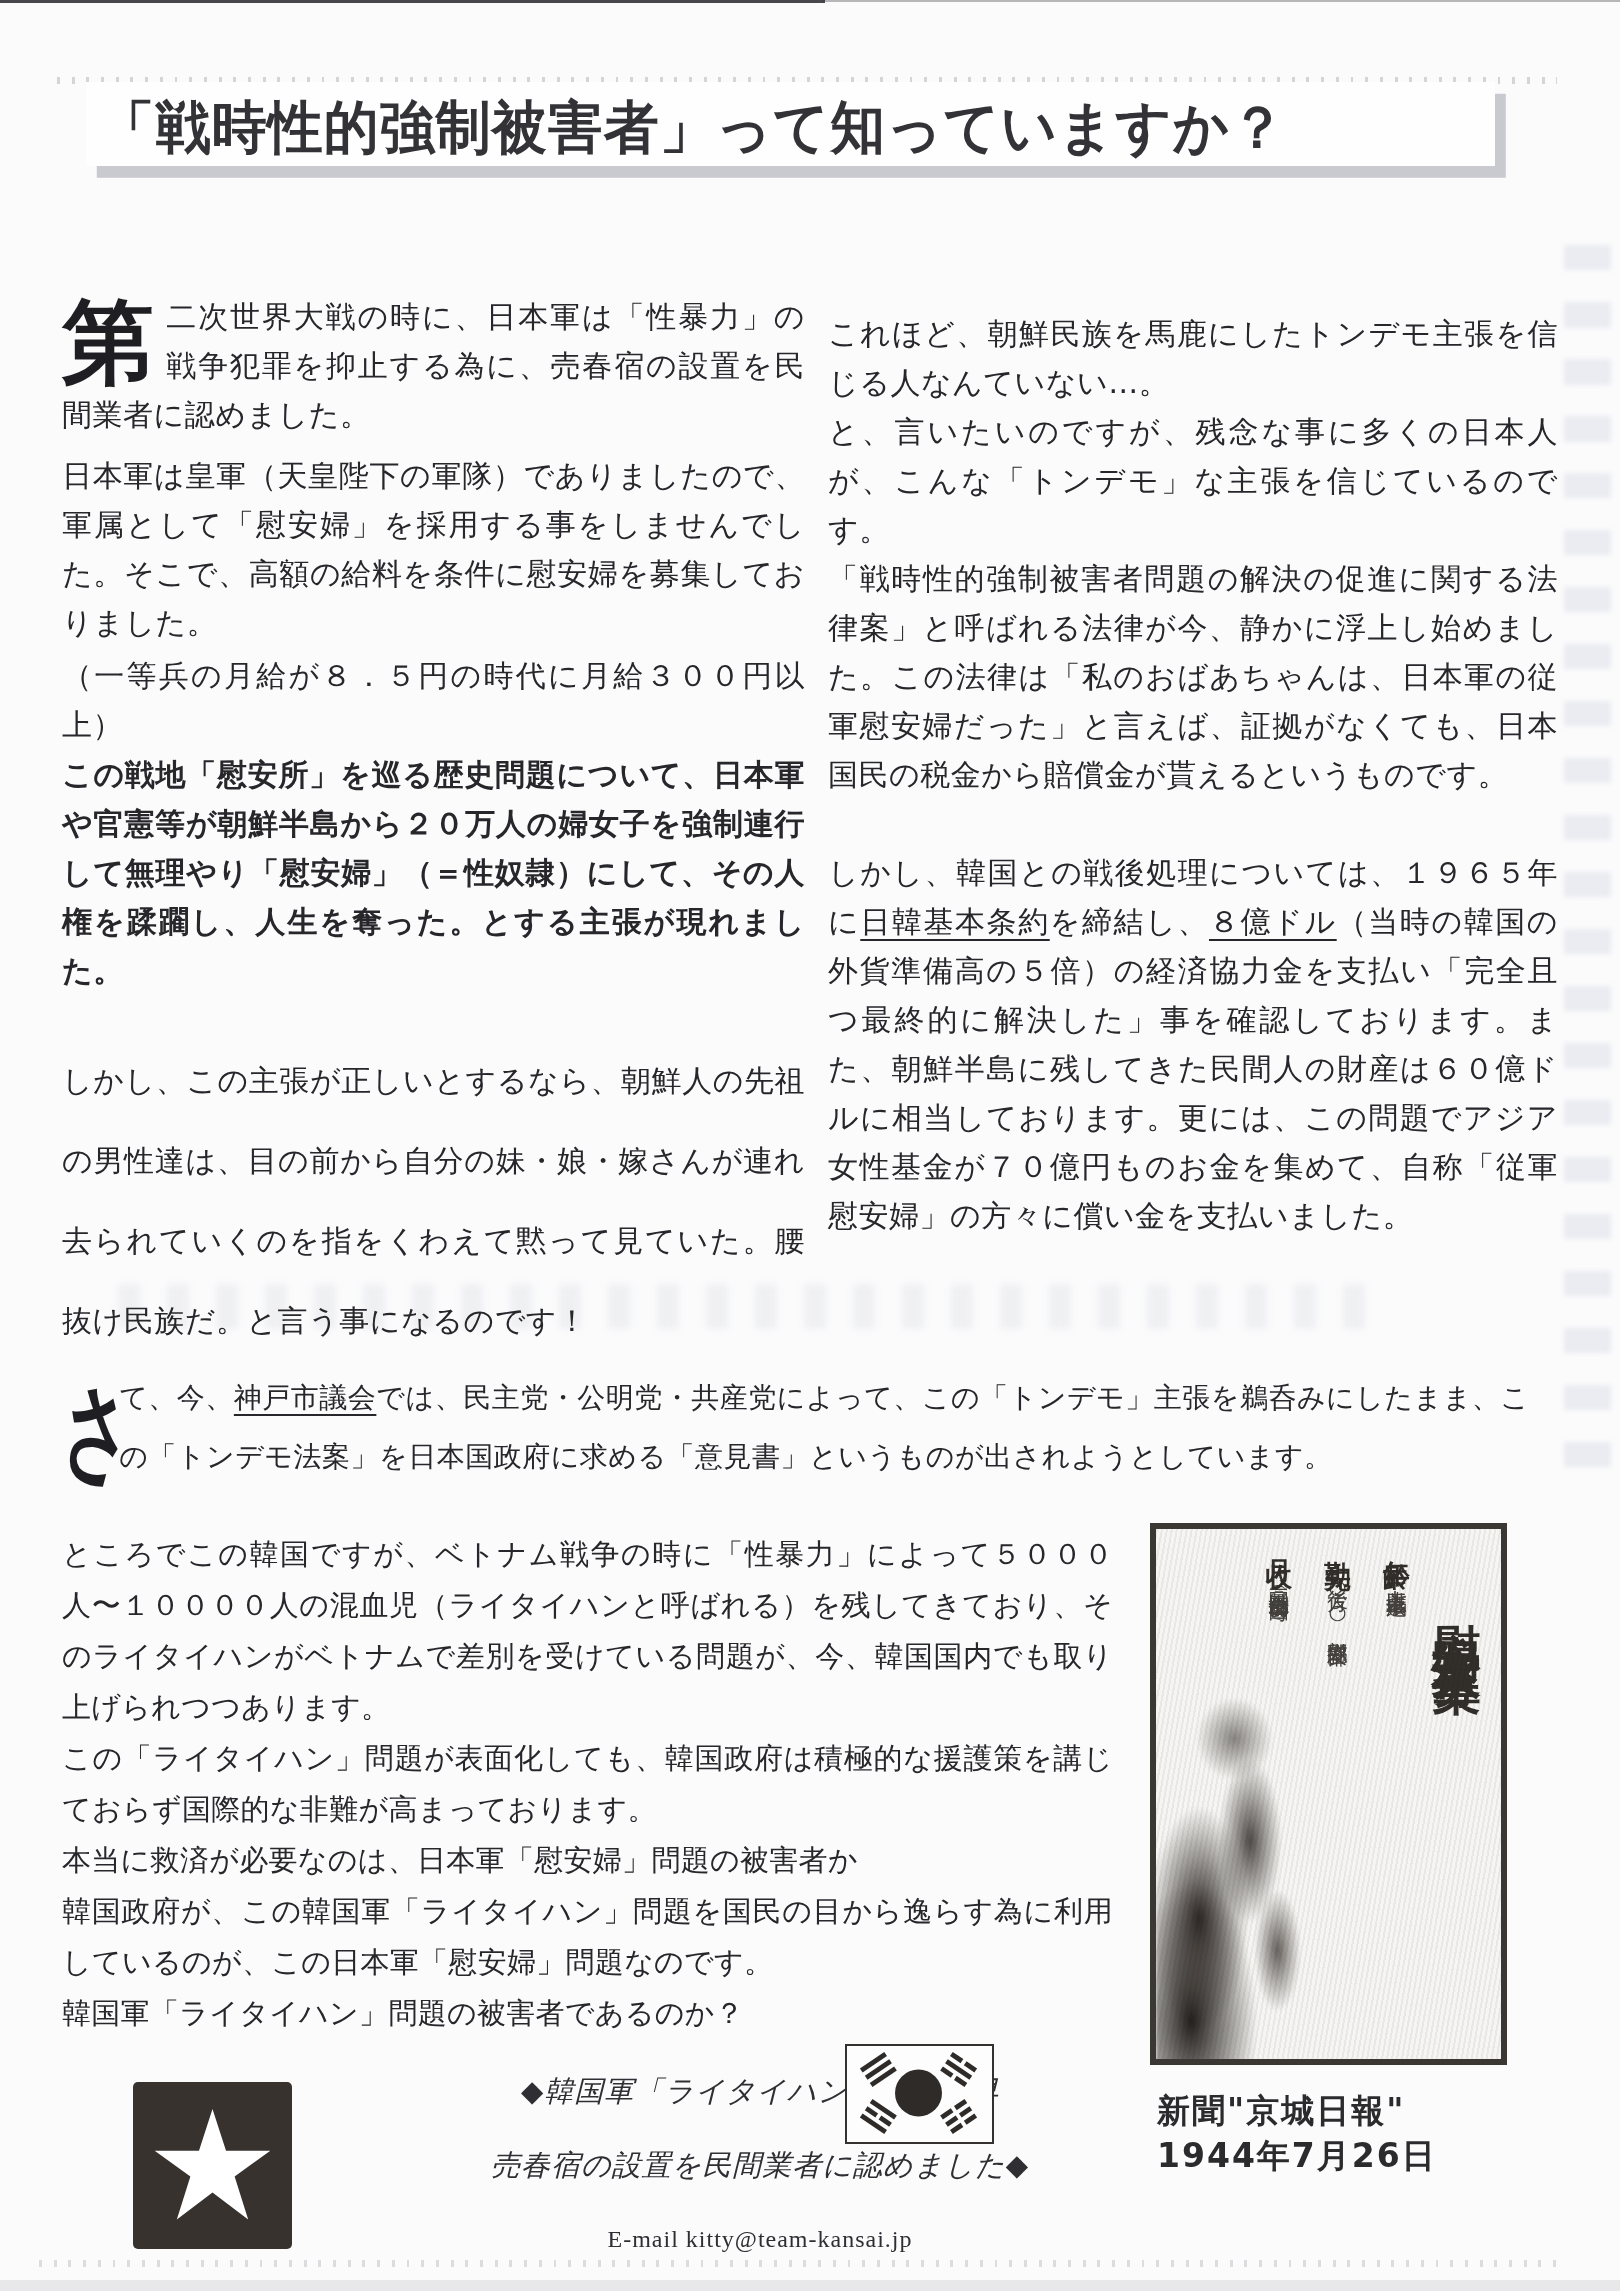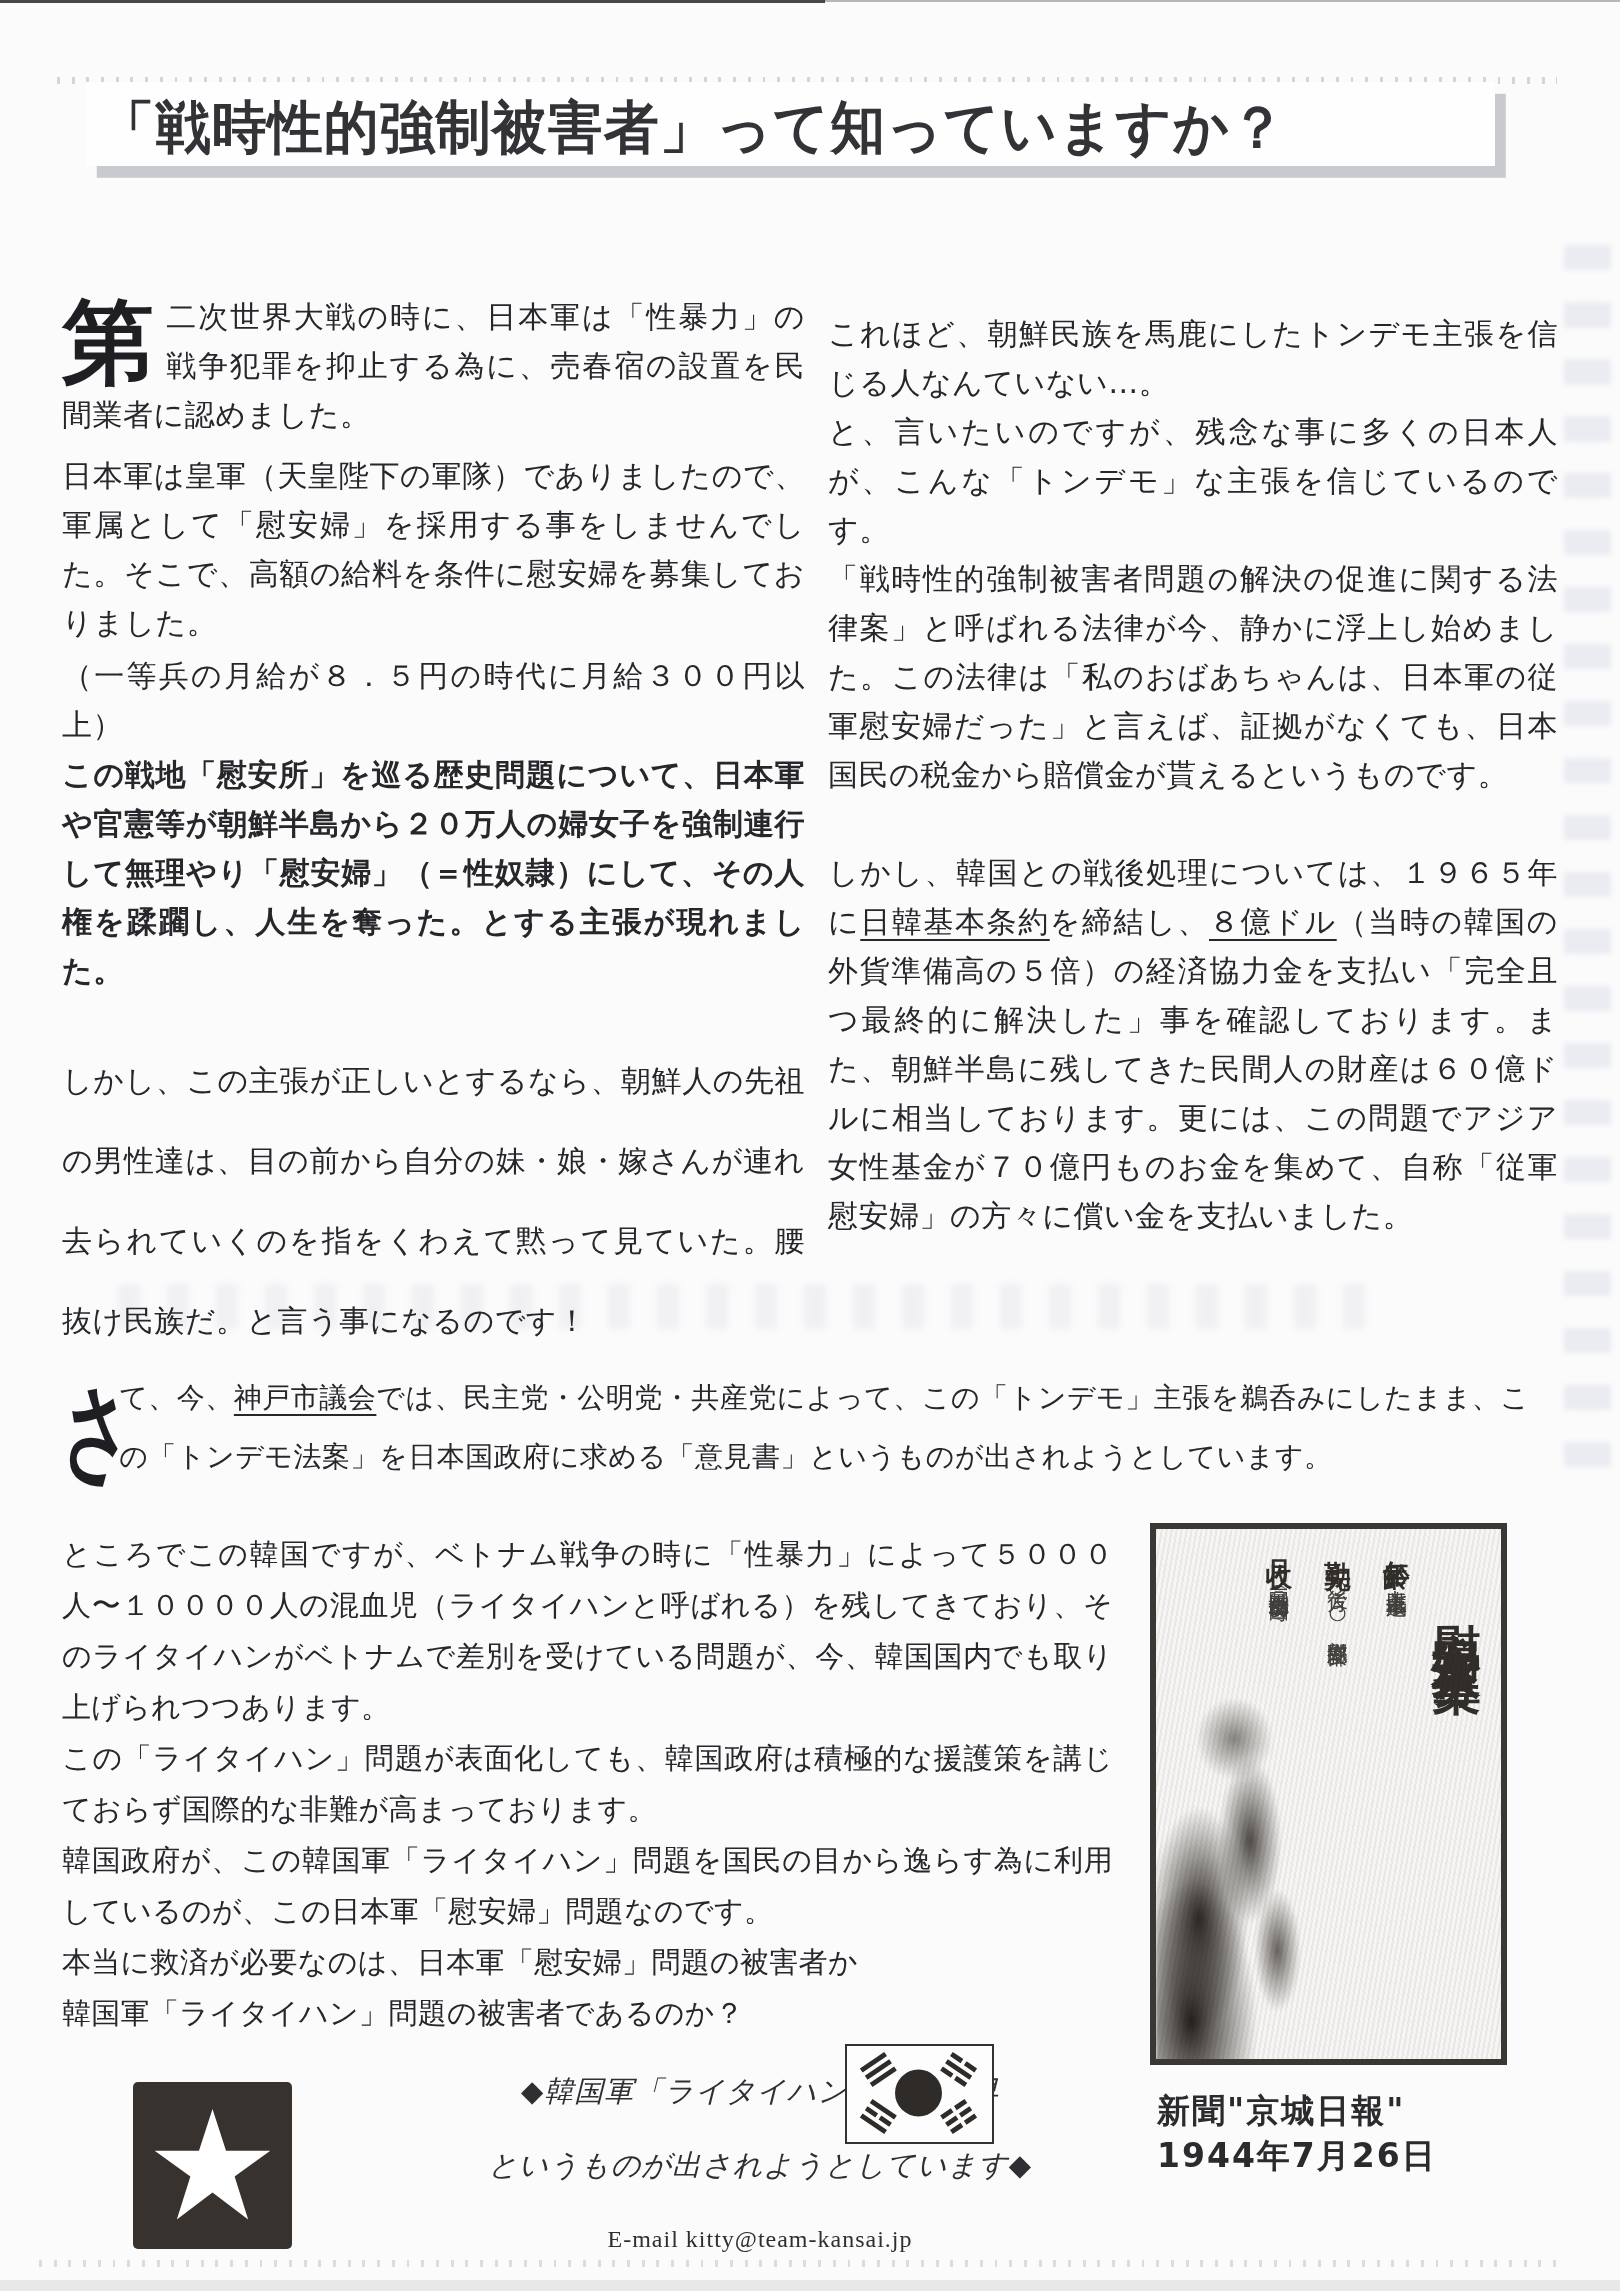--- a/index.html
+++ b/index.html
@@ -174,22 +174,22 @@
   </div>
   <div class="para colR" style="top:848px;"><span>しかし、韓国との戦後処理については、１９６５年に</span><span class="u">日韓基本条約</span><span>を締結し、</span><span class="u">８億ドル</span><span>（当時の韓国の外貨準備高の５倍）の経済協力金を支払い「完全且つ最終的に解決した」事を確認しております。また、朝鮮半島に残してきた民間人の財産は６０億ドルに相当しております。更には、この問題でアジア女性基金が７０億円ものお金を集めて、自称「従軍慰安婦」の方々に償い金を支払いました。</span></div>
 
   <div class="mid-block">
     <span class="dropcap dc2">さ</span><span><span>て、今、</span><span class="u">神戸市議会</span><span>では、民主党・公明党・共産党によって、この「トンデモ」主張を鵜呑みにしたまま、この「トンデモ法案」を日本国政府に求める「意見書」というものが出されようとしています。</span></span>
   </div>
 
   <div class="bottom-block">
     <div class="bl">ところでこの韓国ですが、ベトナム戦争の時に「性暴力」によって５０００人〜１００００人の混血児（ライタイハンと呼ばれる）を残してきており、そのライタイハンがベトナムで差別を受けている問題が、今、韓国国内でも取り上げられつつあります。</div>
     <div class="bl">この「ライタイハン」問題が表面化しても、韓国政府は積極的な援護策を講じておらず国際的な非難が高まっております。</div>
+    <div class="bl">本当に救済が必要なのは、日本軍「慰安婦」問題の被害者か</div>
     <div class="bl">韓国政府が、この韓国軍「ライタイハン」問題を国民の目から逸らす為に利用しているのが、この日本軍「慰安婦」問題なのです。</div>
-    <div class="bl">本当に救済が必要なのは、日本軍「慰安婦」問題の被害者か</div>
     <div class="bl">韓国軍「ライタイハン」問題の被害者であるのか？</div>
   </div>
 
   <div class="ad-box">
     <div class="ad-inner">
       <div class="ad-title">慰安婦大募集</div>
       <div class="ad-field">
         <span class="lbl">年齡</span>
         <span class="val">一七歳以上三十歳迄</span>
       </div>
@@ -211,21 +211,21 @@
   </div>
 
   <div class="vn-flag">
     <svg class="vn-star" viewBox="0 0 100 100">
       <polygon fill="#ffffff" points="50,4 61,38 97,38 68,59 79,94 50,72 21,94 32,59 3,38 39,38"></polygon>
     </svg>
   </div>
 
   <div class="committee">
     <div>◆韓国軍「ライタイハン」問題の早</div>
-    <div>というものが出されようとしています◆</div>
+    <div>売春宿の設置を民間業者に認めました◆</div>
     <div class="email">E-mail kitty@team-kansai.jp</div>
   </div>
 
   <div class="kr-flag">
     <svg width="143" height="94" viewBox="0 0 146 96">
       <circle cx="73" cy="48" r="24" fill="#2e2b29"></circle>
       <g stroke="#2e2b29" stroke-width="5">
         <g transform="translate(32,24) rotate(-34)">
           <line x1="-15" y1="-9" x2="15" y2="-9"></line>
           <line x1="-15" y1="0" x2="15" y2="0"></line>

